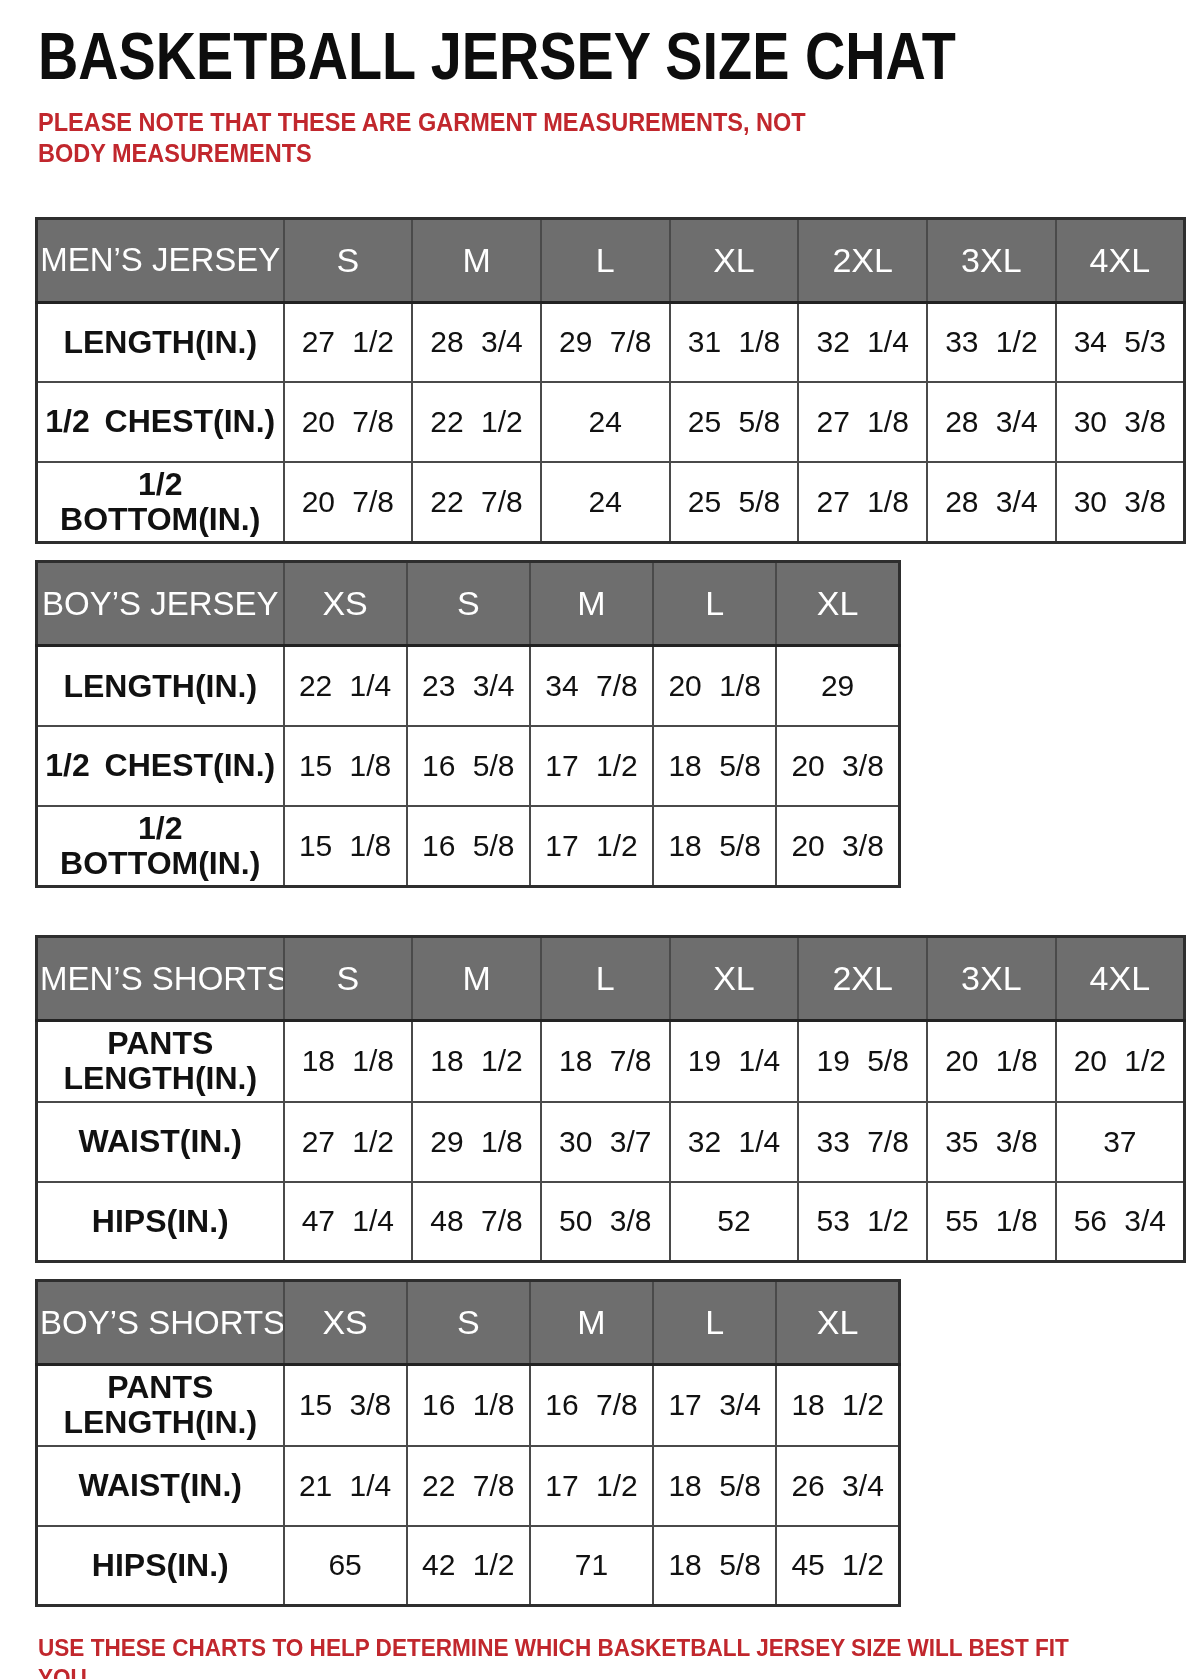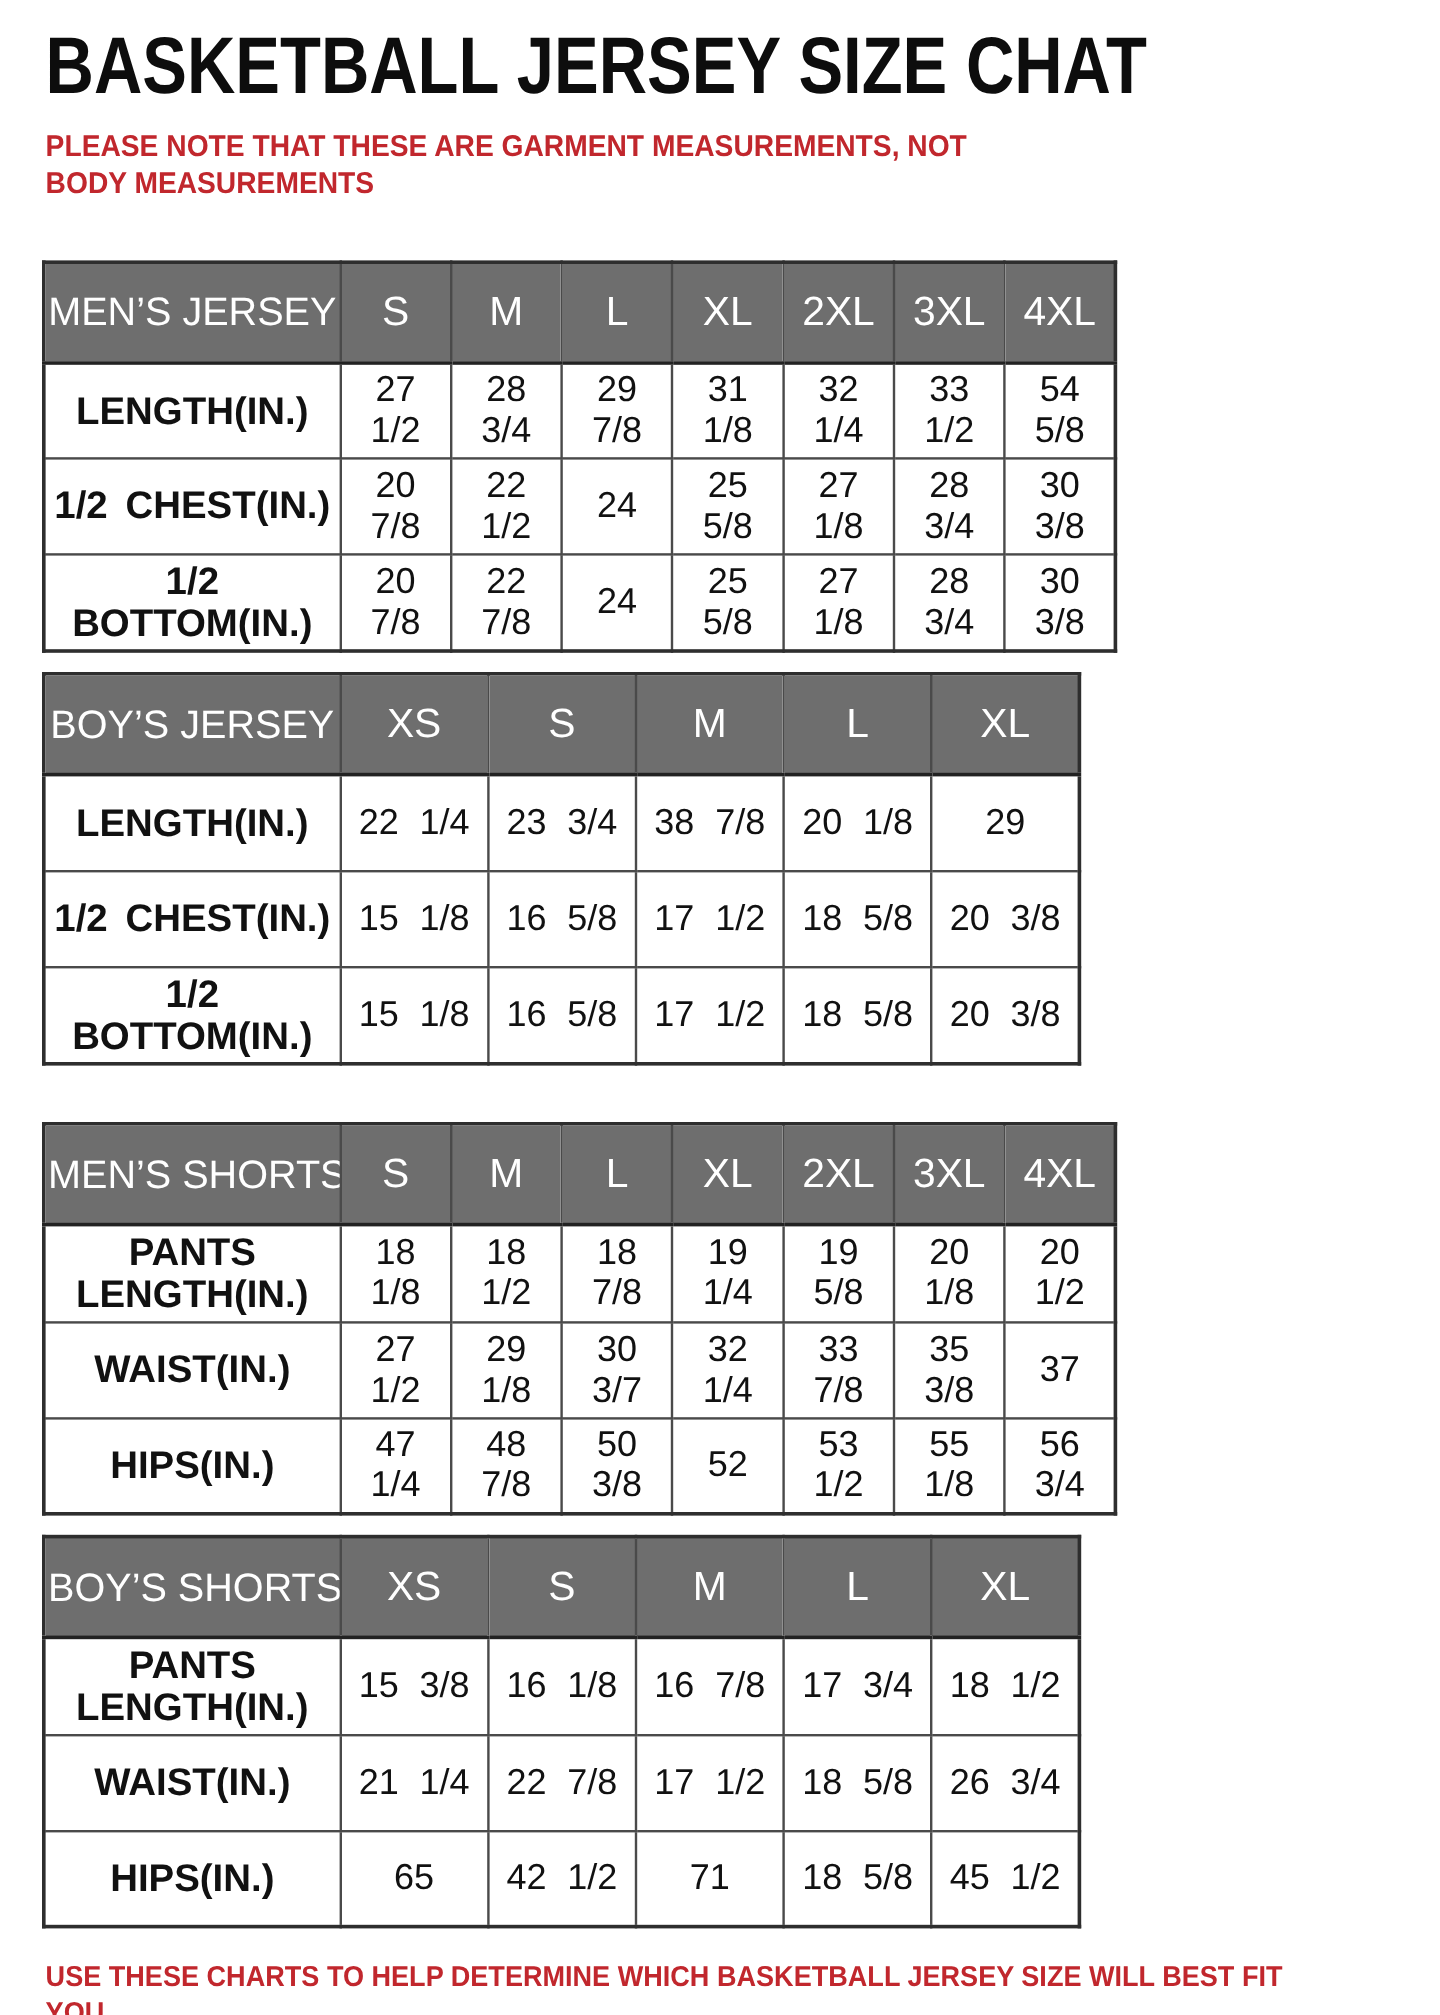--- a/index.html
+++ b/index.html
@@ -39,21 +39,21 @@
     width: 1150px;
     margin-top: 26px;
     font-size: 24px;
   }
   table.size-table {
     border-collapse: collapse;
     table-layout: fixed;
     margin: 16px 0 0 35px;
     border: 3px solid #2e2e2e;
   }
-  table.size-table.men { width: 896px; margin-top: 47px; }
+  table.size-table.men { width: 1151px; margin-top: 47px; }
   table.size-table.boy { width: 866px; }
   table.size-table col.first { width: 247px; }
   table.size-table th, table.size-table td {
     border: 2px solid #4a4a4a;
     text-align: center;
     vertical-align: middle;
     padding: 4px 2px;
     overflow: hidden;
   }
   table.size-table thead tr { height: 84px; }
@@ -114,21 +114,21 @@
     </thead>
     <tbody>
       <tr>
         <td class="rowlabel">LENGTH(IN.)</td>
         <td class="value">27 1/2</td>
         <td class="value">28 3/4</td>
         <td class="value">29 7/8</td>
         <td class="value">31 1/8</td>
         <td class="value">32 1/4</td>
         <td class="value">33 1/2</td>
-        <td class="value">54 5/8</td>
+        <td class="value">34 5/3</td>
       </tr>
       <tr>
         <td class="rowlabel">1/2 CHEST(IN.)</td>
         <td class="value">20 7/8</td>
         <td class="value">22 1/2</td>
         <td class="value">24</td>
         <td class="value">25 5/8</td>
         <td class="value">27 1/8</td>
         <td class="value">28 3/4</td>
         <td class="value">30 3/8</td>
@@ -163,21 +163,21 @@
         <th>M</th>
         <th>L</th>
         <th>XL</th>
       </tr>
     </thead>
     <tbody>
       <tr>
         <td class="rowlabel">LENGTH(IN.)</td>
         <td class="value">22 1/4</td>
         <td class="value">23 3/4</td>
-        <td class="value">38 7/8</td>
+        <td class="value">34 7/8</td>
         <td class="value">20 1/8</td>
         <td class="value">29</td>
       </tr>
       <tr>
         <td class="rowlabel">1/2 CHEST(IN.)</td>
         <td class="value">15 1/8</td>
         <td class="value">16 5/8</td>
         <td class="value">17 1/2</td>
         <td class="value">18 5/8</td>
         <td class="value">20 3/8</td>

